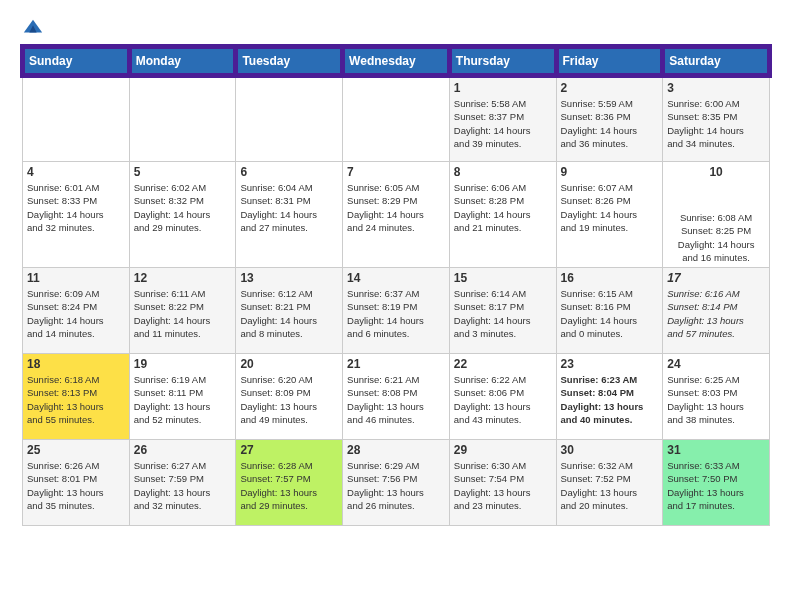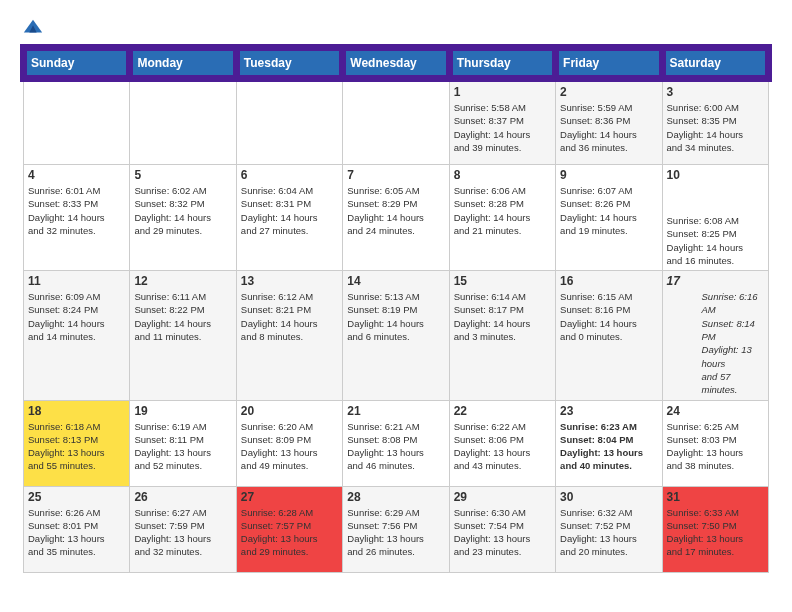--- a/index.html
+++ b/index.html
@@ -64,21 +64,21 @@
       border-collapse: collapse;
       margin-top: 4px;
     }
     .calendar th {
       background: #2a6db5;
       color: #fff;
       font-size: 12px;
       font-weight: bold;
       padding: 5px 4px;
       text-align: left;
-      border: 7px solid #4c1d95;
+      border: 5px solid #4c1d95;
     }
     .calendar td {
       border: 1px solid #ccc;
       vertical-align: top;
       padding: 3px 4px;
       width: calc(100% / 7);
       font-size: 10px;
       color: #333;
       background: #fff;
       height: 86px;
@@ -202,21 +202,21 @@
 Daylight: 14 hours
 and 21 minutes.</div>
           </td>
           <td style="background: rgb(255, 255, 255);">
             <span class="day-num">9</span>
             <div class="day-info" style="white-space: pre-line;">Sunrise: 6:07 AM
 Sunset: 8:26 PM
 Daylight: 14 hours
 and 19 minutes.</div>
           </td>
-          <td style="background: rgb(255, 255, 255);">
+          <td style="background: rgb(255, 255, 255); text-align: center;">
             <span class="day-num">10</span>
             <div class="day-info" style="white-space: pre-line; margin-top: 32px;">Sunrise: 6:08 AM
 Sunset: 8:25 PM
 Daylight: 14 hours
 and 16 minutes.</div>
           </td>
         </tr>
         <tr>
           <td style="background: rgb(245, 245, 245);">
             <span class="day-num">11</span>
@@ -234,42 +234,42 @@
           </td>
           <td style="background: rgb(245, 245, 245);">
             <span class="day-num">13</span>
             <div class="day-info" style="white-space: pre-line;">Sunrise: 6:12 AM
 Sunset: 8:21 PM
 Daylight: 14 hours
 and 8 minutes.</div>
           </td>
           <td style="background: rgb(245, 245, 245);">
             <span class="day-num">14</span>
-            <div class="day-info" style="white-space: pre-line;">Sunrise: 5:13 AM
+            <div class="day-info" style="white-space: pre-line;">Sunrise: 6:37 AM
 Sunset: 8:19 PM
 Daylight: 14 hours
 and 6 minutes.</div>
           </td>
           <td style="background: rgb(245, 245, 245);">
             <span class="day-num">15</span>
             <div class="day-info" style="white-space: pre-line;">Sunrise: 6:14 AM
 Sunset: 8:17 PM
 Daylight: 14 hours
 and 3 minutes.</div>
           </td>
           <td style="background: rgb(245, 245, 245);">
             <span class="day-num">16</span>
             <div class="day-info" style="white-space: pre-line;">Sunrise: 6:15 AM
 Sunset: 8:16 PM
 Daylight: 14 hours
 and 0 minutes.</div>
           </td>
           <td style="background: rgb(245, 245, 245); font-style: italic;">
             <span class="day-num">17</span>
-            <div class="day-info" style="white-space: pre-line; margin-left: 35px;">Sunrise: 6:16 AM
+            <div class="day-info" style="white-space: pre-line;">Sunrise: 6:16 AM
 Sunset: 8:14 PM
 Daylight: 13 hours
 and 57 minutes.</div>
           </td>
         </tr>
         <tr>
           <td style="background: #fde047;">
             <span class="day-num">18</span>
             <div class="day-info" style="white-space: pre-line;">Sunrise: 6:18 AM
 Sunset: 8:13 PM
@@ -327,21 +327,21 @@
 Daylight: 13 hours
 and 35 minutes.</div>
           </td>
           <td style="background: rgb(245, 245, 245);">
             <span class="day-num">26</span>
             <div class="day-info" style="white-space: pre-line;">Sunrise: 6:27 AM
 Sunset: 7:59 PM
 Daylight: 13 hours
 and 32 minutes.</div>
           </td>
-          <td style="background: #ef4444; margin-top: 32px;">
+          <td style="background: #bef264; margin-top: 32px;">
             <span class="day-num">27</span>
             <div class="day-info" style="white-space: pre-line;">Sunrise: 6:28 AM
 Sunset: 7:57 PM
 Daylight: 13 hours
 and 29 minutes.</div>
           </td>
           <td style="background: rgb(245, 245, 245);">
             <span class="day-num">28</span>
             <div class="day-info" style="white-space: pre-line;">Sunrise: 6:29 AM
 Sunset: 7:56 PM
@@ -355,21 +355,21 @@
 Daylight: 13 hours
 and 23 minutes.</div>
           </td>
           <td style="background: rgb(245, 245, 245);">
             <span class="day-num">30</span>
             <div class="day-info" style="white-space: pre-line;">Sunrise: 6:32 AM
 Sunset: 7:52 PM
 Daylight: 13 hours
 and 20 minutes.</div>
           </td>
-          <td style="background: #ef4444; margin-left: 14px;">
+          <td style="background: #86efac; margin-left: 14px;">
             <span class="day-num">31</span>
             <div class="day-info" style="white-space: pre-line;">Sunrise: 6:33 AM
 Sunset: 7:50 PM
 Daylight: 13 hours
 and 17 minutes.</div>
           </td>
         </tr>
       </tbody>
   </table>
 </div>

